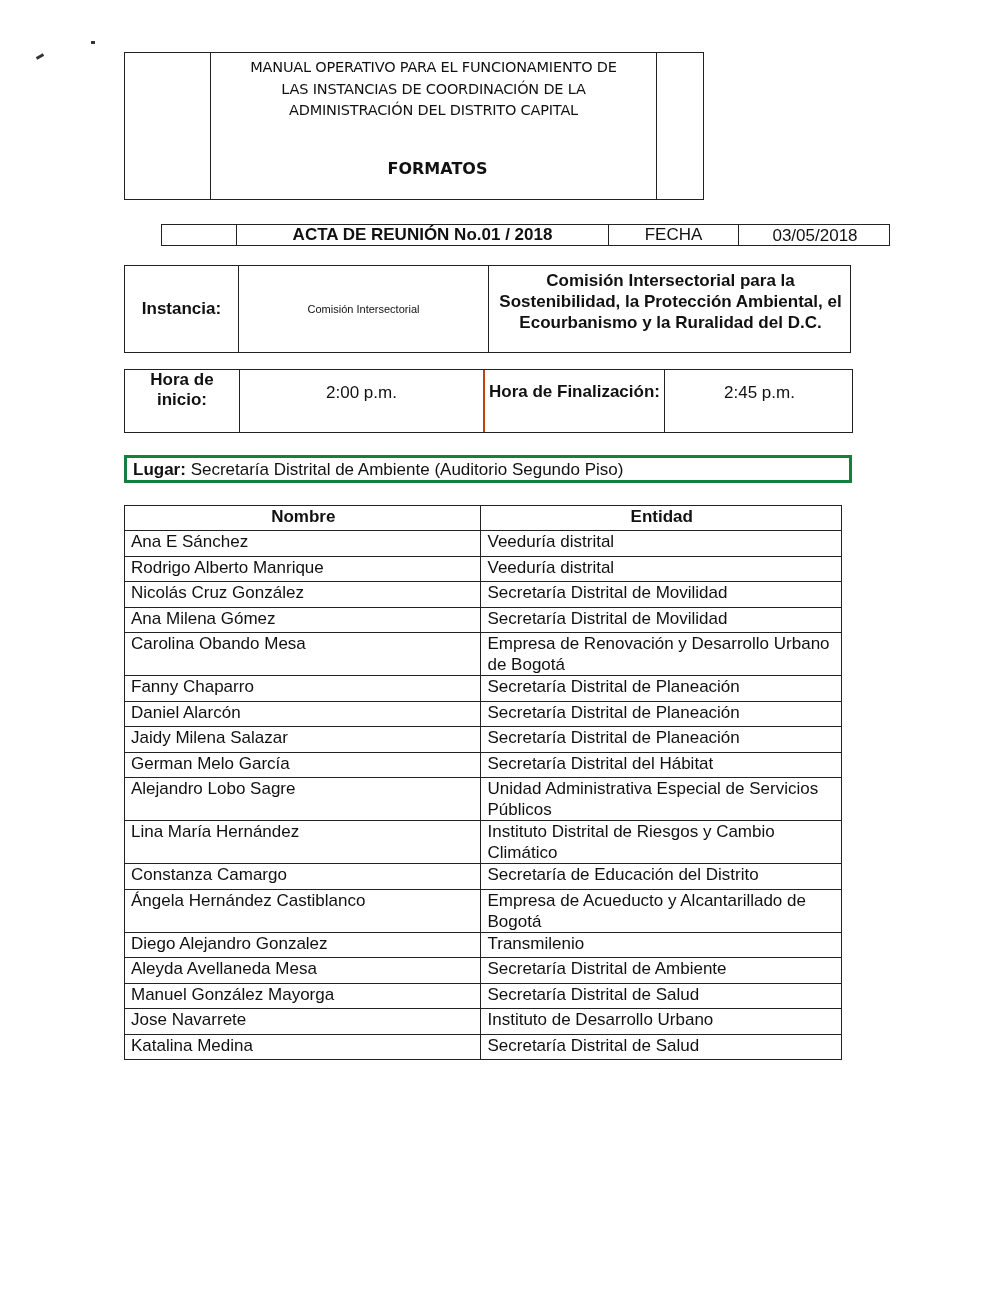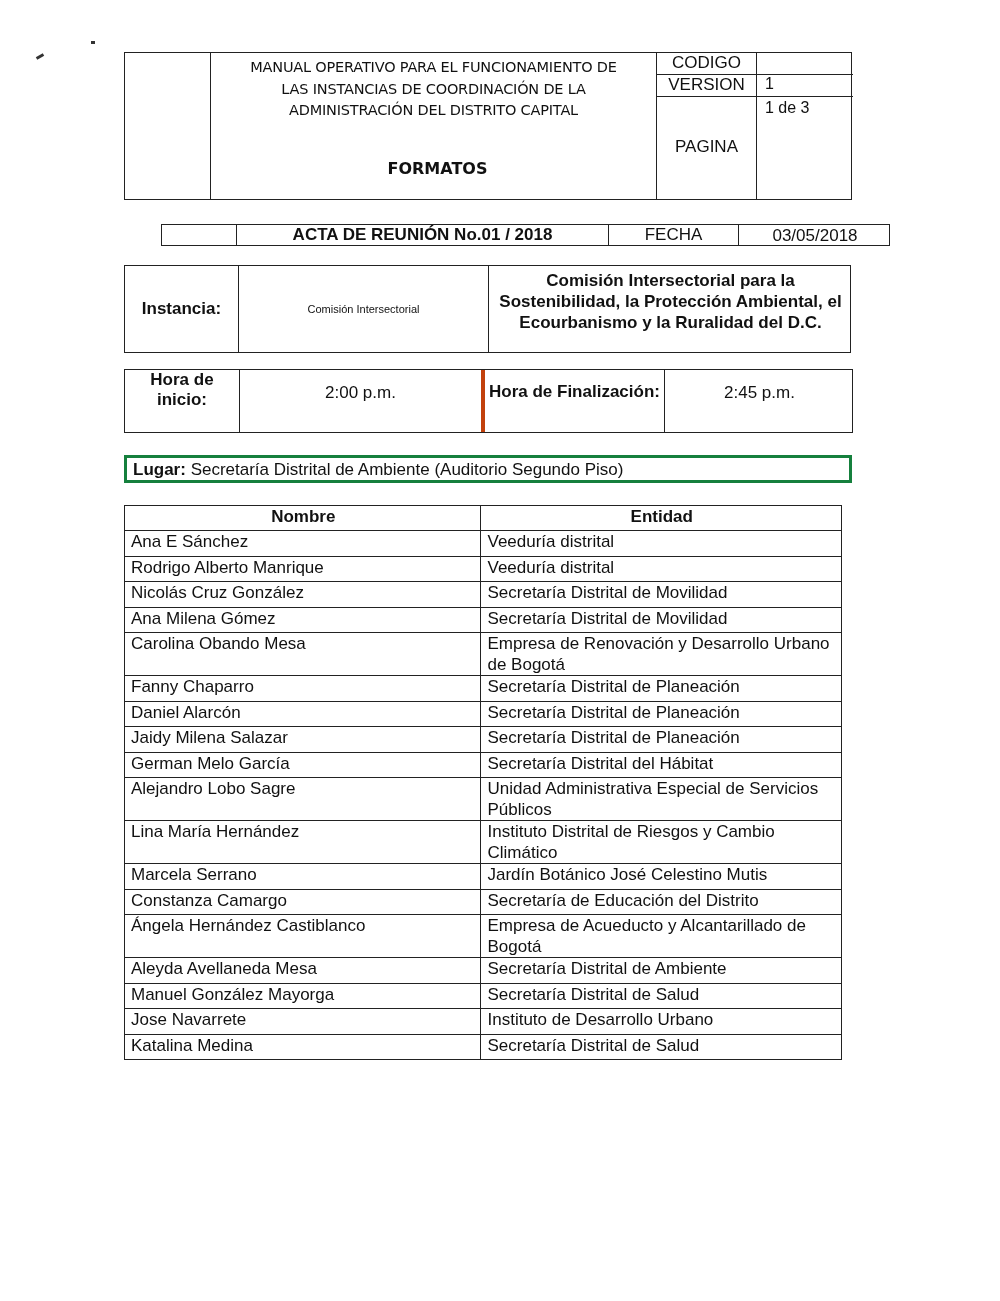--- a/index.html
+++ b/index.html
@@ -2,21 +2,21 @@
 <html><head>
   <meta charset="utf-8">
   <style>
     * { box-sizing: border-box; margin: 0; padding: 0; }
     html, body { width: 1000px; height: 1301px; background: #ffffff; }
     body { position: relative; font-family: "Liberation Sans", sans-serif; color: #111; overflow: hidden; }
 
     .speck { position: absolute; background: #333; }
 
     
-    .hdr { position: absolute; left: 124px; top: 52px; width: 728px; height: 148px; border: 1px solid #222; }
+    .hdr { position: absolute; left: 124px; top: 52px; width: 580px; height: 148px; border: 1px solid #222; }
     .hdr .logo-cell { position: absolute; left: 0; top: 0; width: 86px; height: 100%; border-right: 1px solid #222; }
     .hdr .title-cell { position: absolute; left: 86px; top: 0; width: 446px; height: 100%; border-right: 1px solid #222; text-align: center; }
     .hdr .title-lines { padding-top: 4px; font-family: "DejaVu Sans", sans-serif; font-size: 14.5px; line-height: 21.5px; letter-spacing: -0.2px; }
     .hdr .formatos { position: absolute; left: 8px; right: 0; top: 106px; font-family: "DejaVu Sans", sans-serif; font-weight: bold; font-size: 16px; }
     .hdr .meta { position: absolute; left: 532px; top: 0; width: 196px; height: 100%; }
     .hdr .meta-row { position: absolute; left: 0; width: 100%; border-bottom: 1px solid #222; }
     .hdr .meta-key { position: absolute; left: 0; top: 0; width: 100px; height: 100%; border-right: 1px solid #222; text-align: center; font-size: 17px; }
     .hdr .meta-val { position: absolute; left: 108px; top: 0; font-size: 16px; }
 
     
@@ -28,21 +28,21 @@
 
     
     .inst { position: absolute; left: 124px; top: 265px; width: 727px; height: 88px; border: 1px solid #222; }
     .inst .k { position: absolute; left: 0; top: 0; width: 114px; height: 100%; border-right: 1px solid #222; display: flex; align-items: center; justify-content: center; font-weight: bold; font-size: 17px; }
     .inst .v { position: absolute; left: 114px; top: 0; width: 250px; height: 100%; border-right: 1px solid #222; display: flex; align-items: center; justify-content: center; font-size: 11px; }
     .inst .full { position: absolute; left: 364px; top: 0; width: 363px; height: 100%; text-align: center; font-weight: bold; font-size: 17px; line-height: 21px; padding-top: 4px; }
 
     
     .hora { position: absolute; left: 124px; top: 369px; width: 729px; height: 64px; border: 1px solid #222; }
     .hora .k1 { position: absolute; left: 0; top: 0; width: 115px; height: 100%; border-right: 1px solid #222; text-align: center; font-weight: bold; font-size: 17px; line-height: 20px; padding-top: 0px; }
-    .hora .v1 { position: absolute; left: 115px; top: 0; width: 245px; height: 100%; border-right: 4px solid #c2410c; text-align: center; font-size: 17px; padding-top: 13px; }
+    .hora .v1 { position: absolute; left: 115px; top: 0; width: 245px; height: 100%; border-right: 2px solid #c2410c; text-align: center; font-size: 17px; padding-top: 13px; }
     .hora .k2 { position: absolute; left: 360px; top: 0; width: 180px; height: 100%; border-right: 1px solid #222; text-align: center; font-weight: bold; font-size: 17px; line-height: 21px; padding-top: 11px; }
     .hora .v2 { position: absolute; left: 540px; top: 0; width: 189px; height: 100%; text-align: center; font-size: 17px; padding-top: 13px; }
 
     
     .lugar { position: absolute; left: 124px; top: 455px; width: 728px; height: 28px; border: 3px solid #15803d; font-size: 17px; padding: 2px 0 0 6px; }
     .lugar b { font-weight: bold; }
 
     
     .att { position: absolute; left: 124px; top: 505px; width: 718px; border-collapse: collapse; font-size: 17px; }
     .att th, .att td { border: 1px solid #222; vertical-align: top; text-align: left; line-height: 21px; padding: 0 5px 0 6px; }
@@ -60,34 +60,20 @@
 
 <div class="hdr">
   <div class="logo-cell"></div>
   <div class="title-cell">
     <div class="title-lines">
       <div>MANUAL OPERATIVO PARA EL FUNCIONAMIENTO DE</div>
       <div>LAS INSTANCIAS DE COORDINACIÓN DE LA</div>
       <div>ADMINISTRACIÓN DEL DISTRITO CAPITAL</div>
     </div>
     <div class="formatos">FORMATOS</div>
-  </div>
-  <div class="meta">
-    <div class="meta-row" style="top:0;height:22px;">
-      <div class="meta-key">CODIGO</div>
-      <div class="meta-val"></div>
-    </div>
-    <div class="meta-row" style="top:22px;height:22px;">
-      <div class="meta-key">VERSION</div>
-      <div class="meta-val">1</div>
-    </div>
-    <div class="meta-row" style="top:44px;height:102px;border-bottom:none;">
-      <div class="meta-key" style="padding-top:40px;">PAGINA</div>
-      <div class="meta-val" style="top:2px;">1 de 3</div>
-    </div>
   </div>
 </div>
 
 <div class="acta">
   <div class="c0"></div>
   <div class="c1">ACTA DE REUNIÓN No.01 / 2018</div>
   <div class="c2">FECHA</div>
   <div class="c3">03/05/2018</div>
 </div>
 
@@ -155,30 +141,30 @@
       </tr>
     <tr class="r2">
         <td class="n">Alejandro Lobo Sagre</td>
         <td class="e">Unidad Administrativa Especial de Servicios Públicos</td>
       </tr>
     <tr class="r2">
         <td class="n">Lina María Hernández</td>
         <td class="e">Instituto Distrital de Riesgos y Cambio Climático</td>
       </tr>
     <tr class="r1">
-        <td class="n">Marcela Serrano</td>
-        <td class="e">Jardín Botánico José Celestino Mutis</td>
-      </tr>
-    <tr class="r1">
         <td class="n">Constanza Camargo</td>
         <td class="e">Secretaría de Educación del  Distrito</td>
       </tr>
     <tr class="r2">
         <td class="n">Ángela Hernández Castiblanco</td>
         <td class="e">Empresa de Acueducto y Alcantarillado de Bogotá</td>
+      </tr>
+    <tr class="r1">
+        <td class="n">Diego Alejandro Gonzalez</td>
+        <td class="e">Transmilenio</td>
       </tr>
     <tr class="r1">
         <td class="n">Aleyda Avellaneda Mesa</td>
         <td class="e">Secretaría Distrital de Ambiente</td>
       </tr>
     <tr class="r1">
         <td class="n">Manuel González Mayorga</td>
         <td class="e">Secretaría Distrital de Salud</td>
       </tr>
     <tr class="r1">

